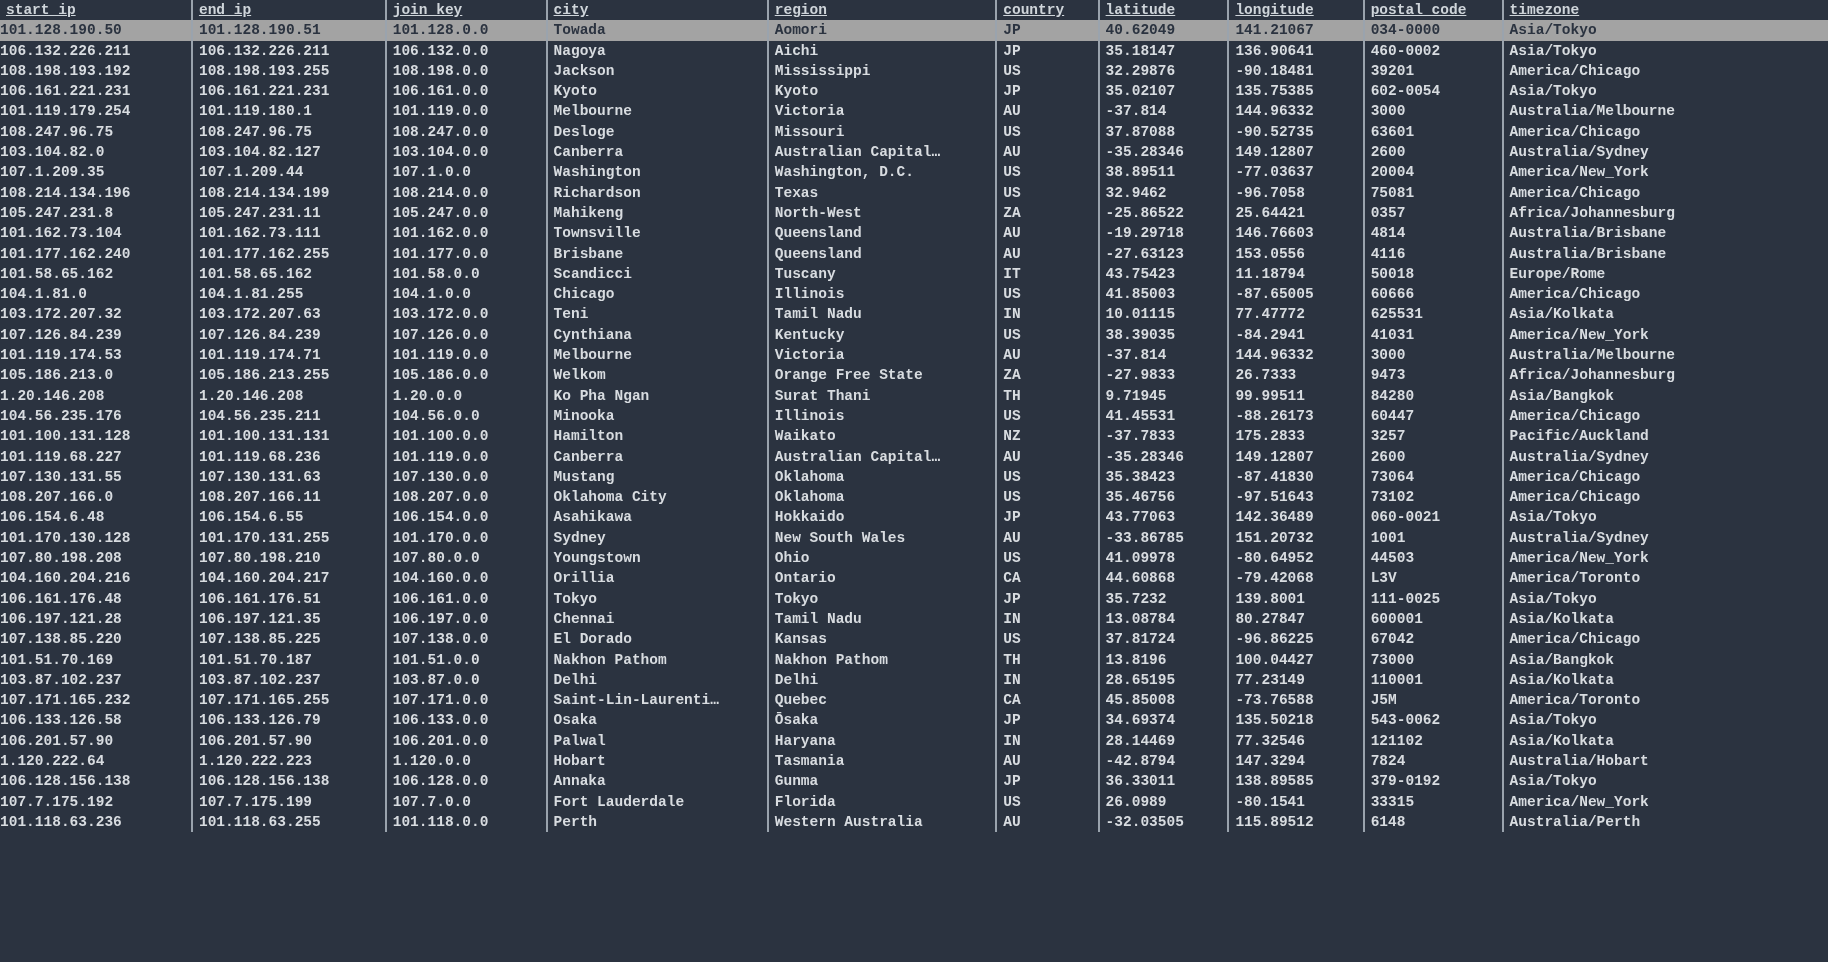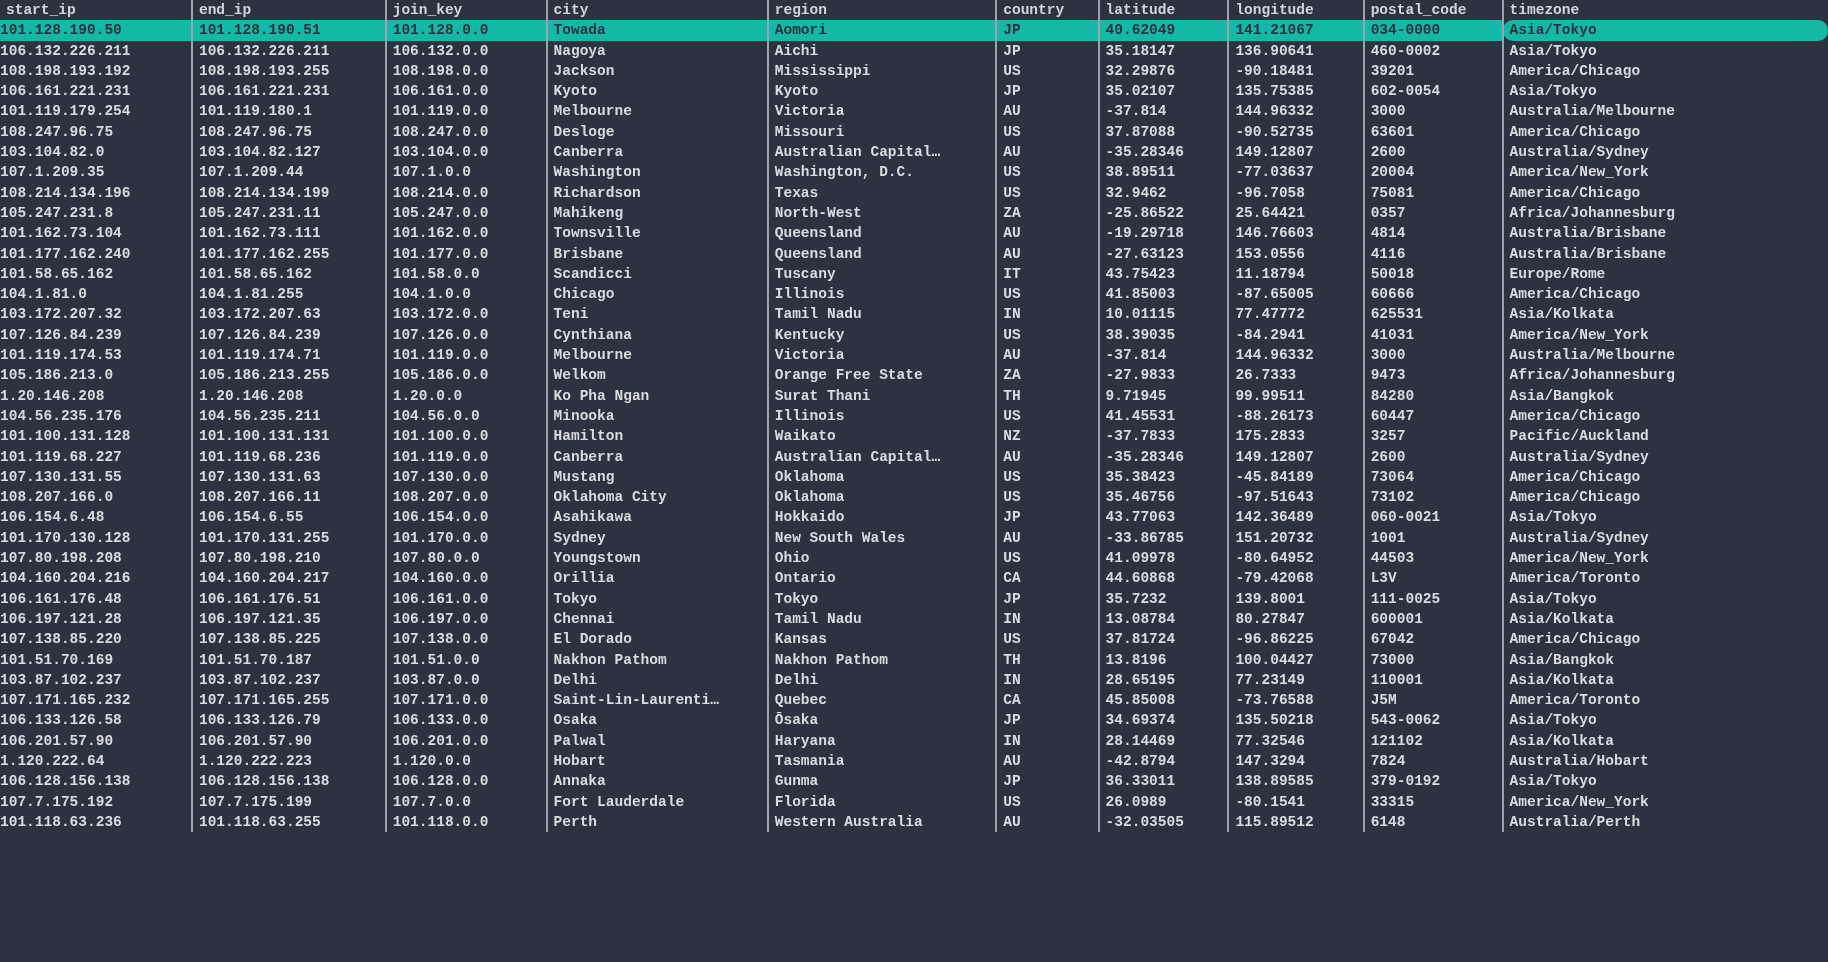--- a/index.html
+++ b/index.html
@@ -20,39 +20,40 @@
     padding: 0 3px 0 0;
     border-right: 2.5px solid #9aa3ad;
     overflow: hidden;
     text-overflow: ellipsis;
     white-space: nowrap;
     max-width: 0;
   }
   .cell:last-child { border-right: none; }
   .header .cell {
     color: #cfd5da;
+    text-decoration: underline;
     font-weight: bold;
     padding-left: 6px;
   }
   .row.selected .cell {
-    background: #14b8a6;
+    background: #a3a3a3;
     color: #2b3340;
   }
   .pl { padding-left: 6px; }
   
   .c0 { width: 10.5%; }
   .c1 { width: 10.6%; }
   .c2 { width: 8.8%; }
   .c3 { width: 12.1%; }
   .c4 { width: 12.5%; }
   .c5 { width: 5.6%; }
   .c6 { width: 7.1%; }
   .c7 { width: 7.4%; margin-left: 9px; }
   .c8 { width: 7.6%; margin-left: 20px; }
-  .c9 { width: 17.8%; border-radius: 10px; }
+  .c9 { width: 17.8%; }
 </style>
 </head>
 <body>
 
 <div class="table" id="tbl">
     <div class="row header">
       <div class="cell c0">start_ip</div>
       <div class="cell c1">end_ip</div>
       <div class="cell c2">join_key</div>
       <div class="cell c3">city</div>
@@ -328,21 +329,21 @@
       <div class="cell c9 pl">Australia/Sydney</div>
     </div>
     <div class="row">
       <div class="cell c0">107.130.131.55</div>
       <div class="cell c1 pl">107.130.131.63</div>
       <div class="cell c2 pl">107.130.0.0</div>
       <div class="cell c3 pl">Mustang</div>
       <div class="cell c4 pl">Oklahoma</div>
       <div class="cell c5 pl">US</div>
       <div class="cell c6 pl">35.38423</div>
-      <div class="cell c7 pl">-45.84189</div>
+      <div class="cell c7 pl">-87.41830</div>
       <div class="cell c8 pl">73064</div>
       <div class="cell c9 pl">America/Chicago</div>
     </div>
     <div class="row">
       <div class="cell c0">108.207.166.0</div>
       <div class="cell c1 pl">108.207.166.11</div>
       <div class="cell c2 pl">108.207.0.0</div>
       <div class="cell c3 pl">Oklahoma City</div>
       <div class="cell c4 pl">Oklahoma</div>
       <div class="cell c5 pl">US</div>

